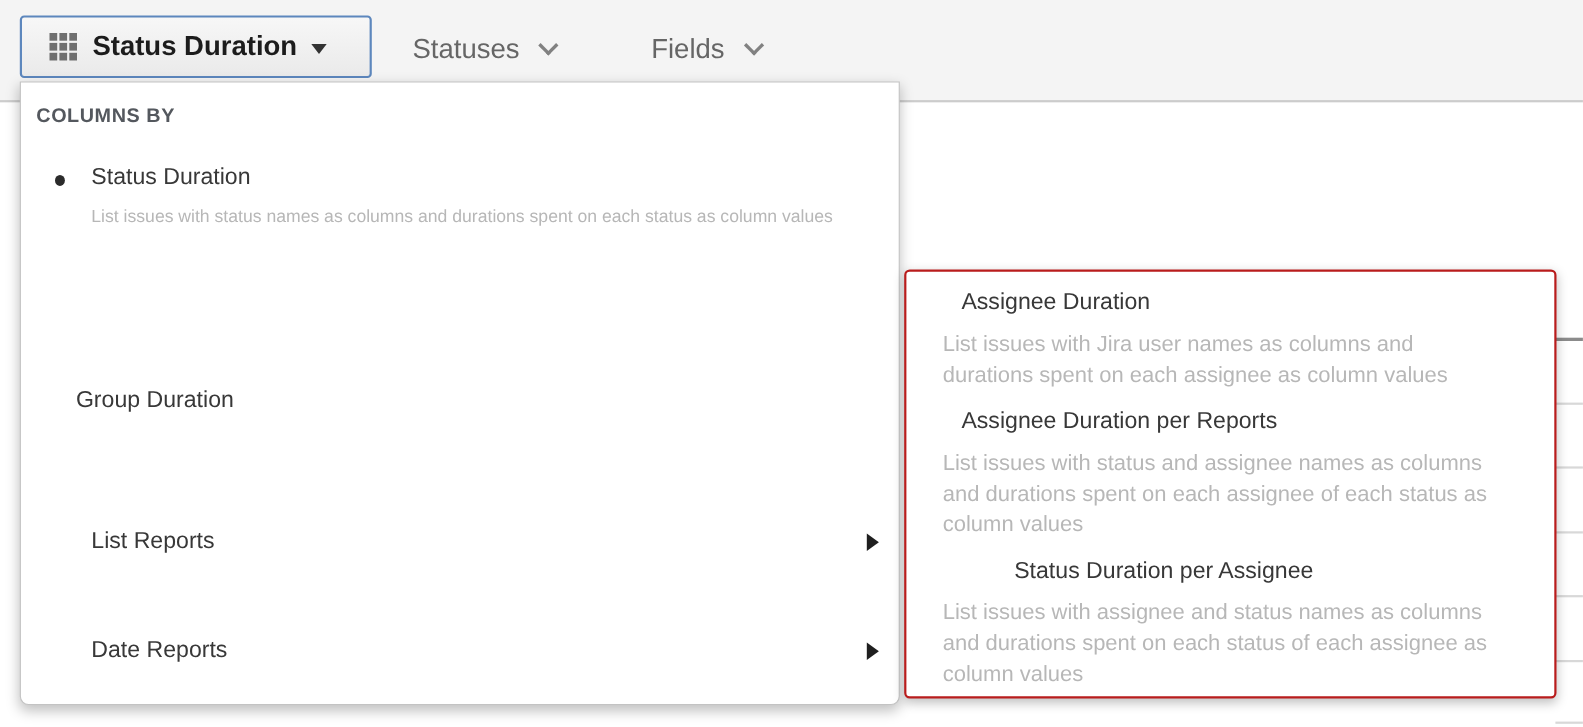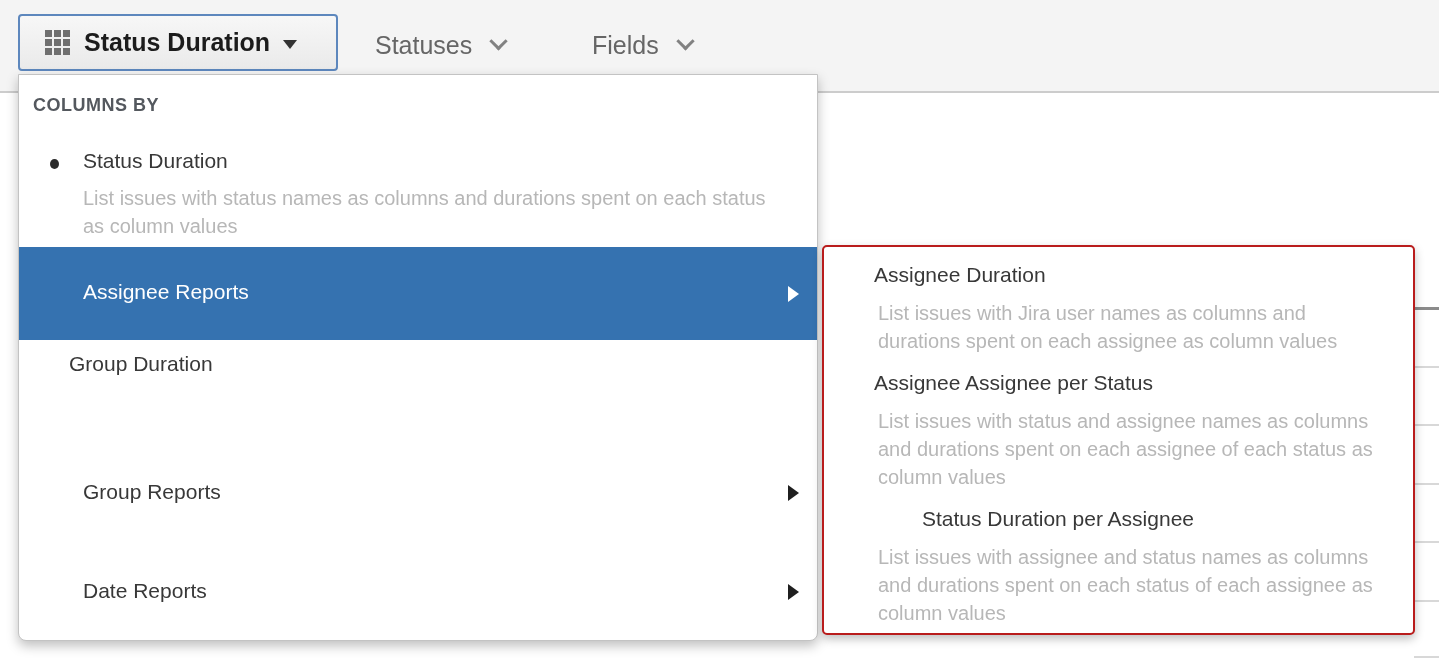--- a/index.html
+++ b/index.html
@@ -36,35 +36,35 @@
 
   
   .dropdown { position:absolute; left:18px; top:74px; width:800px; height:567px;
               background:#ffffff; border:1px solid #c3c3c3; border-radius:0 0 8px 8px;
               box-shadow:0 5px 12px rgba(0,0,0,0.25); z-index:5; }
   .section-label { position:absolute; left:14px; top:20px; font-size:18px; font-weight:bold;
                    color:#54585e; letter-spacing:0.5px; }
   .radio-bullet { position:absolute; left:31px; top:84px; width:9px; height:10px;
                   background:#2b2b2b; border-radius:50%; }
   .mi-title { position:absolute; font-size:21px; color:#383838; line-height:26px; white-space:nowrap; cursor:pointer; }
-  .mi-desc  { position:absolute; font-size:20px; color:#b7b7b7; line-height:28px; width:700px; }
+  .mi-desc  { position:absolute; font-size:16px; color:#b7b7b7; line-height:28px; width:700px; }
   .arrow-right { position:absolute; right:18px; width:0; height:0;
                  border-top:8px solid transparent; border-bottom:8px solid transparent;
                  border-left:11px solid #1f1f1f; }
   .hl-row { position:absolute; left:0; right:0; top:172px; height:93px; background:#3572b0;
             cursor:pointer; }
   .hl-label { position:absolute; left:64px; top:33px; font-size:21px; color:#ffffff; white-space:nowrap; }
   .hl-row .arrow-right { top:39px; border-left-color:#ffffff; }
 
   
   .submenu { position:absolute; left:822px; top:245px; width:593px; height:390px;
              background:#ffffff; border:2px solid #b91c1c; border-radius:5px;
              box-shadow:0 4px 10px rgba(0,0,0,0.25); z-index:6; }
   .sm-title { position:absolute; left:50px; font-size:21px; color:#383838; white-space:nowrap; cursor:pointer; }
-  .sm-desc  { position:absolute; left:54px; font-size:20px; color:#b7b7b7; line-height:28px; width:506px; }
+  .sm-desc  { position:absolute; left:33px; font-size:20px; color:#b7b7b7; line-height:28px; width:506px; }
 </style>
 </head>
 <body>
 
 <div class="stage">
 
   <div class="left-panel-edge"></div>
   <div class="bg-line dark" style="top:307px;"></div>
   <div class="bg-line" style="top:366px;"></div>
   <div class="bg-line" style="top:424px;"></div>
@@ -99,38 +99,34 @@
     </div>
   </div>
 
   <div class="dropdown">
     <div class="section-label">COLUMNS BY</div>
 
     <div class="radio-bullet"></div>
     <div class="mi-title" style="left:64px; top:73px;">Status Duration</div>
     <div class="mi-desc" style="left:64px; top:109px;">List issues with status names as columns and durations spent on each status as column values</div>
 
-    <div class="hl-row">
-      <span class="hl-label">Assignee Reports</span>
-      <span class="arrow-right"></span>
-    </div>
 
     <div class="mi-title" style="left:50px; top:276px;">Group Duration</div>
 
-    <div class="mi-title" style="left:64px; top:404px;">Group Reports</div>
+    <div class="mi-title" style="left:64px; top:404px;">List Reports</div>
     <div class="arrow-right" style="top:410px;"></div>
 
     <div class="mi-title" style="left:64px; top:503px;">Date Reports</div>
     <div class="arrow-right" style="top:509px;"></div>
   </div>
 
   <div class="submenu">
     <div class="sm-title" style="top:16px;">Assignee Duration</div>
     <div class="sm-desc" style="top:52px;">List issues with Jira user names as columns and durations spent on each assignee as column values</div>
 
-    <div class="sm-title" style="top:124px;">Assignee Assignee per Status</div>
+    <div class="sm-title" style="top:124px;">Assignee Duration per Reports</div>
     <div class="sm-desc" style="top:160px;">List issues with status and assignee names as columns and durations spent on each assignee of each status as column values</div>
 
     <div class="sm-title" style="top:260px;margin-left:48px;">Status Duration per Assignee</div>
     <div class="sm-desc" style="top:296px;">List issues with assignee and status names as columns and durations spent on each status of each assignee as column values</div>
   </div>
 
 </div>
 
 </body></html>

